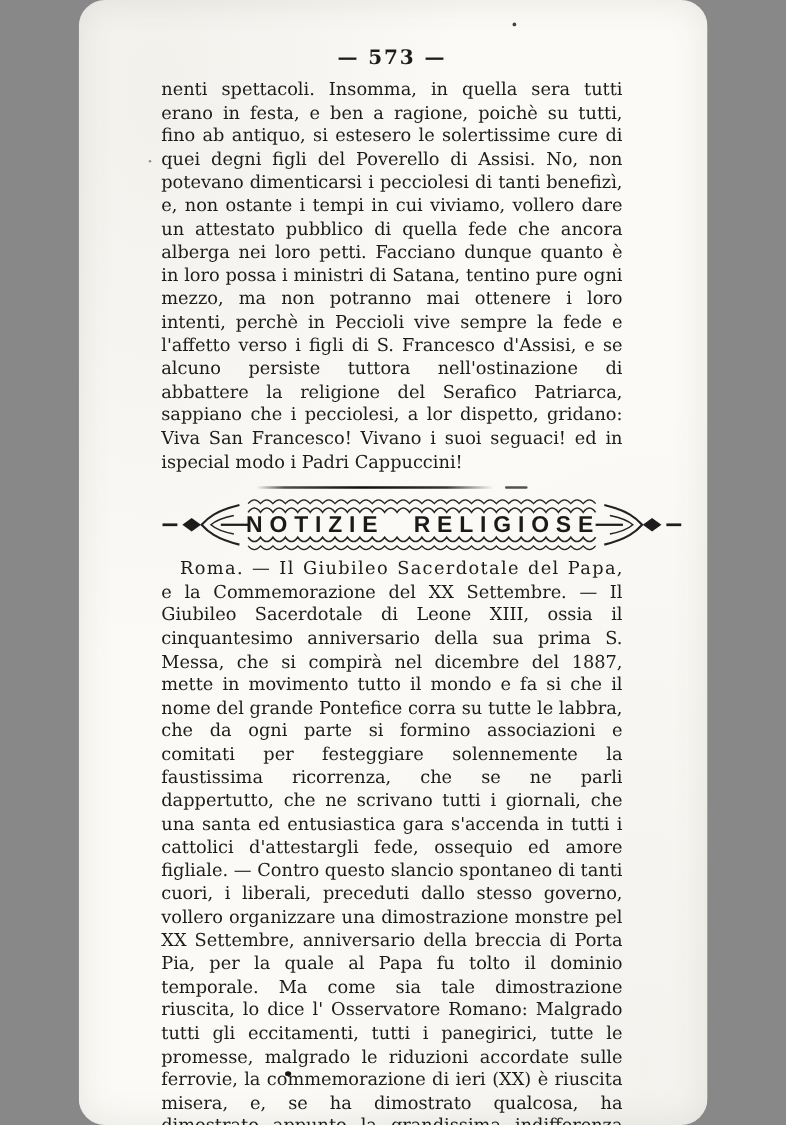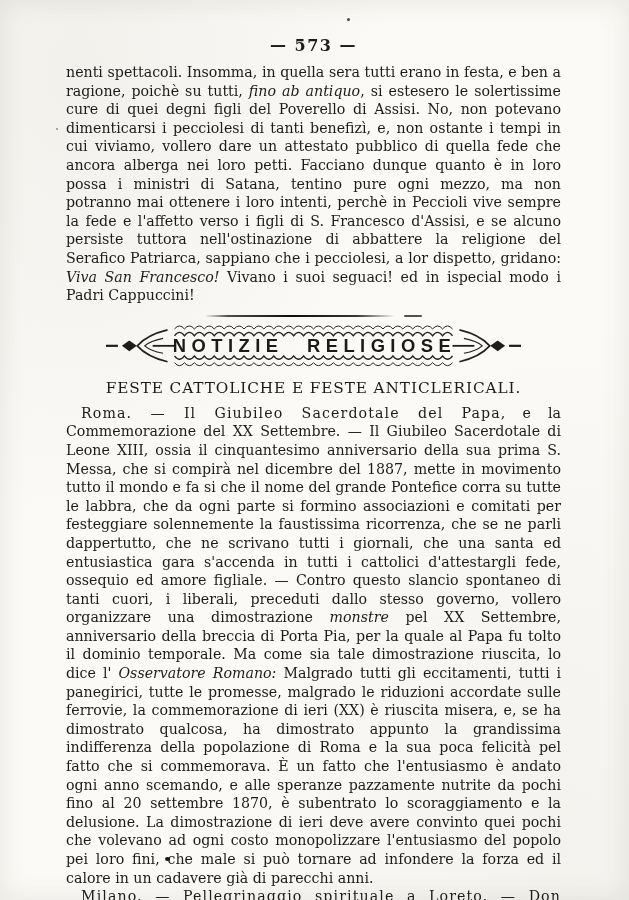--- a/index.html
+++ b/index.html
@@ -3,42 +3,43 @@
 <meta charset="utf-8">
 <title>Pagina 573</title>
 <style>
   html,body{margin:0;padding:0;background:#888;}
   :root{
     --paper:#fbfaf6;
     --ink:#1c1c1c;
   }
   .page{
     position:relative;
-    width:629px;height:900px;
+    width:503px;height:900px;
     margin:0 auto;
     background:
       radial-gradient(ellipse at 12% 8%, rgba(120,115,105,0.07), rgba(0,0,0,0) 40%),
       radial-gradient(ellipse at 90% 95%, rgba(120,115,105,0.06), rgba(0,0,0,0) 45%),
       var(--paper);
     overflow:hidden;
     font-family:"DejaVu Serif", serif;
     color:var(--ink);
     box-shadow:inset 0 0 28px rgba(90,85,75,0.12);
+    border-radius:21px;
   }
   .content{padding:36px 68px 0 66px;}
   .folio{
     text-align:center;font-weight:bold;font-size:16px;
     letter-spacing:1.5px;margin:0 0 8px 0;
   }
   .body{
     font-size:14.2px;line-height:18.6px;text-align:justify;
     margin:0;text-justify:inter-word;
   }
   .article{text-indent:15px;}
-  .seg-italic{font-style:italic;}
+  .seg-italic{}
   .seg-bold{font-weight:normal;letter-spacing:1.1px;}
   .divider{
     display:flex;justify-content:center;align-items:center;
     gap:9px;margin:10px auto 4px auto;width:240px;
   }
   .divider-main{
     display:block;width:190px;height:2.4px;border-radius:2px;
     background:linear-gradient(90deg, rgba(20,20,20,0) 0%, rgba(20,20,20,0.75) 12%, #0d0d0d 45%, rgba(20,20,20,0.85) 80%, rgba(20,20,20,0) 100%);
   }
   .divider-dash{
@@ -92,21 +93,20 @@
           <path stroke-width="1" d="M70 41 q5 6 10 0 q5 6 10 0 q5 6 10 0 q5 6 10 0 q5 6 10 0 q5 6 10 0 q5 6 10 0 q5 6 10 0 q5 6 10 0 q5 6 10 0 q5 6 10 0 q5 6 10 0 q5 6 10 0 q5 6 10 0 q5 6 10 0 q5 6 10 0 q5 6 10 0 q5 6 10 0 q5 6 10 0 q5 6 10 0 q5 6 10 0 q5 6 10 0 q5 6 10 0 q5 6 10 0 q5 6 10 0 q5 6 10 0 q5 6 10 0 q5 6 10 0"></path>
         </g>
 
         <use href="#orn"></use>
         <use href="#orn" transform="translate(420 0) scale(-1 1)"></use>
 
         <text x="211" y="30" text-anchor="middle" font-family="Liberation Sans, sans-serif" font-size="18.5" font-weight="bold" letter-spacing="5.5" word-spacing="13" fill="#1a1a1a">NOTIZIE RELIGIOSE</text>
       </svg>
     </div>
 
-    <h2 class="section-heading">FESTE CATTOLICHE E FESTE ANTICLERICALI.</h2>
 
     <p class="body article"><span class="seg-bold">Roma. — Il Giubileo Sacerdotale del Papa</span><span>, e la Commemorazione del XX Settembre. — Il Giubileo Sacerdotale di Leone XIII, ossia il cinquantesimo anniversario della sua prima S. Messa, che si compirà nel dicembre del 1887, mette in movimento tutto il mondo e fa si che il nome del grande Pontefice corra su tutte le labbra, che da ogni parte si formino associazioni e comitati per festeggiare solennemente la faustissima ricorrenza, che se ne parli dappertutto, che ne scrivano tutti i giornali, che una santa ed entusiastica gara s'accenda in tutti i cattolici d'attestargli fede, ossequio ed amore figliale. — Contro questo slancio spontaneo di tanti cuori, i liberali, preceduti dallo stesso governo, vollero organizzare una dimostrazione </span><span class="seg-italic">monstre</span><span> pel XX Settembre, anniversario della breccia di Porta Pia, per la quale al Papa fu tolto il dominio temporale. Ma come sia tale dimostrazione riuscita, lo dice l' </span><span class="seg-italic">Osservatore Romano:</span><span> Malgrado tutti gli eccitamenti, tutti i panegirici, tutte le promesse, malgrado le riduzioni accordate sulle ferrovie, la commemorazione di ieri (XX) è riuscita misera, e, se ha dimostrato qualcosa, ha dimostrato appunto la grandissima indifferenza della popolazione di Roma e la sua poca felicità pel fatto che si commemorava. È un fatto che l'entusiasmo è andato ogni anno scemando, e alle speranze pazzamente nutrite da pochi fino al 20 settembre 1870, è subentrato lo scoraggiamento e la delusione. La dimostrazione di ieri deve avere convinto quei pochi che volevano ad ogni costo monopolizzare l'entusiasmo del popolo pei loro fini, che male si può tornare ad infondere la forza ed il calore in un cadavere già di parecchi anni.</span></p>
 
     <p class="body article"><span class="seg-bold">Milano. — Pellegrinaggio spirituale a Loreto. — Don Bosco e il XX Settembre.</span></p>
 
   </div>
 
   <span class="speck speck-a"></span>
   <span class="speck speck-b"></span>
   <span class="speck speck-c"></span>

